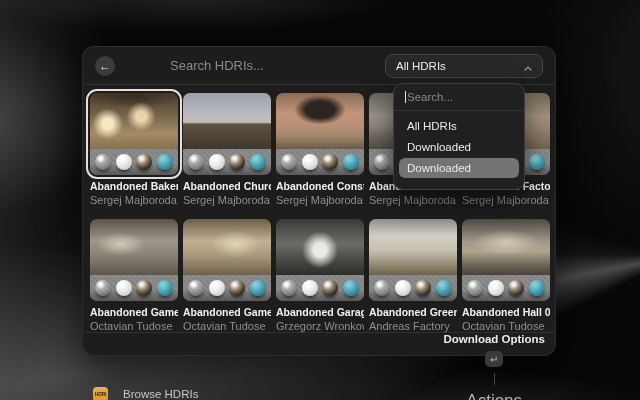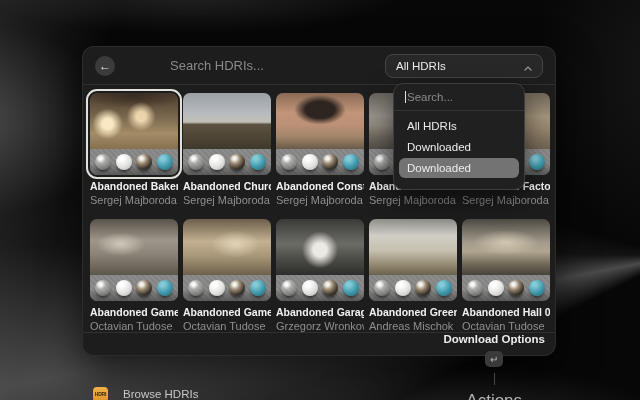--- a/index.html
+++ b/index.html
@@ -241,21 +241,21 @@
       <div class="thumb">
         <div class="pano pano-9"></div>
         <div class="spheres">
           <i class="sp glass"></i>
           <i class="sp white"></i>
           <i class="sp chrome"></i>
           <i class="sp teal"></i>
         </div>
       </div>
       <div class="title">Abandoned Greenho...</div>
-      <div class="author">Andreas Mischok</div>
+      <div class="author">Andreas Factory</div>
     </div>
 
     <div class="card">
       <div class="thumb">
         <div class="pano pano-10"></div>
         <div class="spheres">
           <i class="sp glass"></i>
           <i class="sp white"></i>
           <i class="sp chrome"></i>
           <i class="sp teal"></i>

